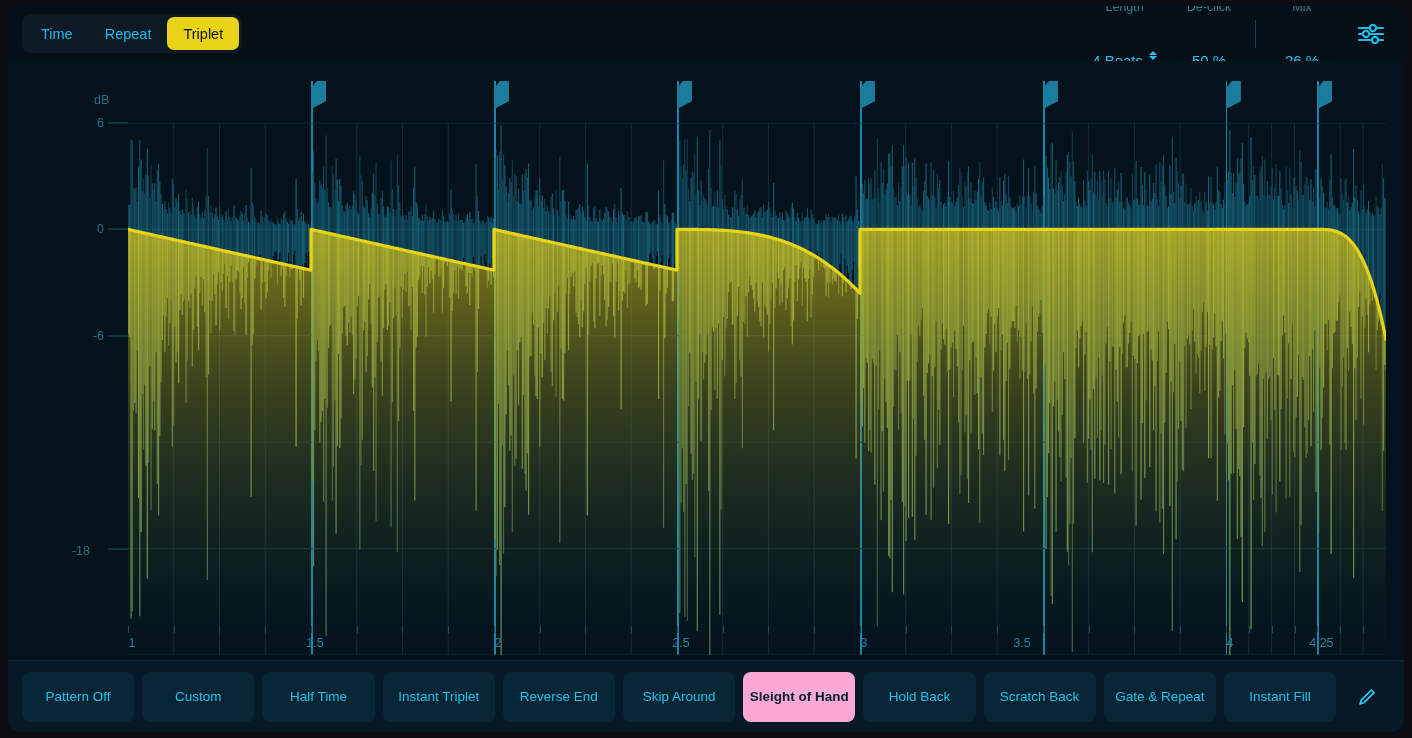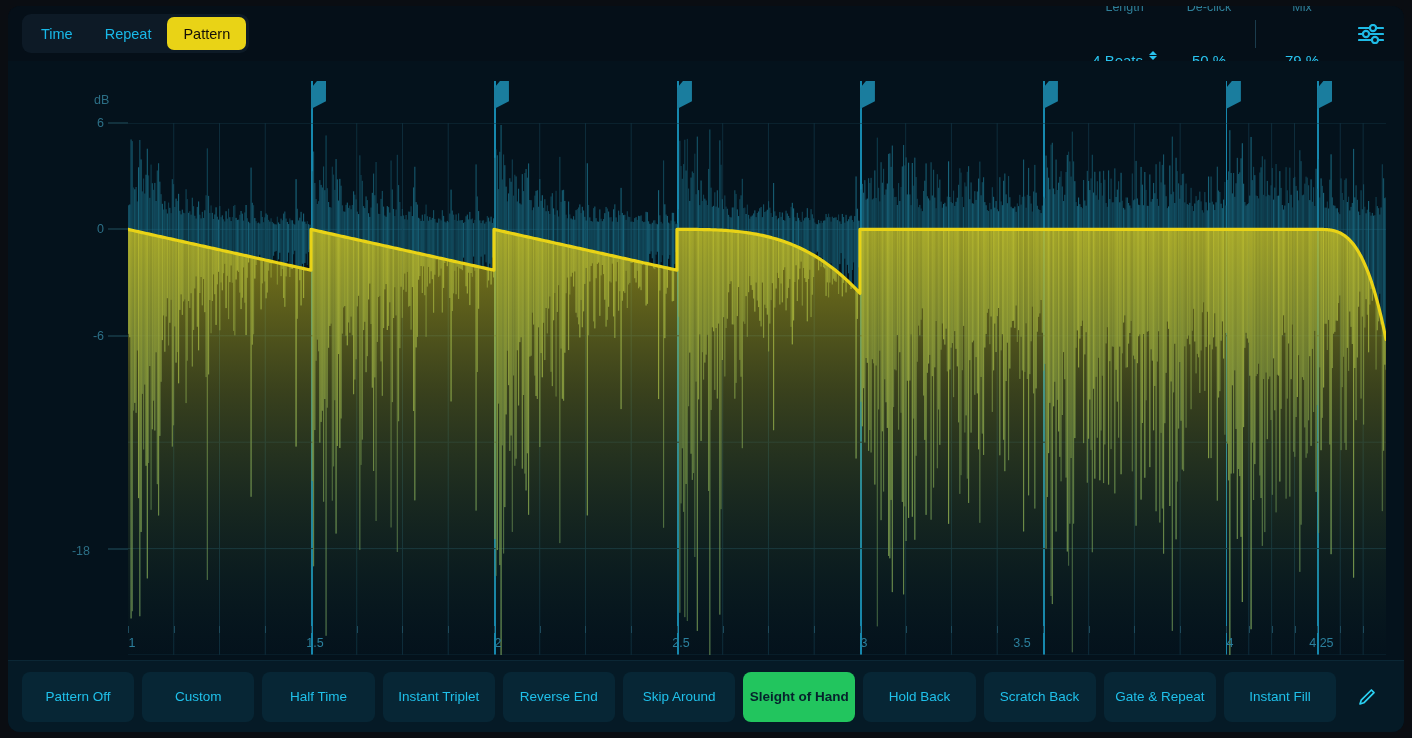--- a/index.html
+++ b/index.html
@@ -171,21 +171,21 @@
     background: #072635;
     border-radius: 8px;
     display: flex; align-items: center; justify-content: center;
     font-size: 13.5px;
     color: #1fc0ea;
     cursor: pointer;
     white-space: nowrap;
     overflow: hidden;
   }
   .preset.active {
-    background: #22c55e;
+    background: #f9a8d4;
     color: #06222c;
     font-weight: 600;
     text-align: right;
   }
   #pencil-btn {
     width: 46px; height: 50px; flex: 0 0 46px;
     display: flex; align-items: center; justify-content: center;
     cursor: pointer;
   }
 </style>
@@ -193,21 +193,21 @@
 <body>
 
 <div id="app">
   <div id="panel">
 
     <div id="header">
 
       <div id="segmented">
         <div class="seg-btn">Time</div>
         <div class="seg-btn">Repeat</div>
-        <div class="seg-btn active">Pattern</div>
+        <div class="seg-btn active">Triplet</div>
       </div>
 
       <div id="hdr-right">
 
         <div class="param">
           <div class="param-label">Length</div>
           <div class="param-value">
             <span>4 Beats</span>
             <span class="stepper-arrows">
                 <i class="up"></i>
@@ -218,21 +218,21 @@
 
         <div class="param">
           <div class="param-label">De-click</div>
           <div class="param-value">50 %</div>
         </div>
 
         <div class="vsep"></div>
 
         <div class="param">
           <div class="param-label">Mix</div>
-          <div class="param-value">79 %</div>
+          <div class="param-value">26 %</div>
         </div>
 
         <div id="sliders-icon">
           <svg width="26" height="20" viewBox="0 0 26 20" fill="none">
             <line x1="1" y1="4" x2="25" y2="4" stroke="#1fbbe6" stroke-width="2.2" stroke-linecap="round"></line>
             <line x1="1" y1="10" x2="25" y2="10" stroke="#1fbbe6" stroke-width="2.2" stroke-linecap="round"></line>
             <line x1="1" y1="16" x2="25" y2="16" stroke="#1fbbe6" stroke-width="2.2" stroke-linecap="round"></line>
             <circle cx="15" cy="4" r="3.1" fill="#050f18" stroke="#1fbbe6" stroke-width="2.2"></circle>
             <circle cx="8" cy="10" r="3.1" fill="#050f18" stroke="#1fbbe6" stroke-width="2.2"></circle>
             <circle cx="17" cy="16" r="3.1" fill="#050f18" stroke="#1fbbe6" stroke-width="2.2"></circle>

